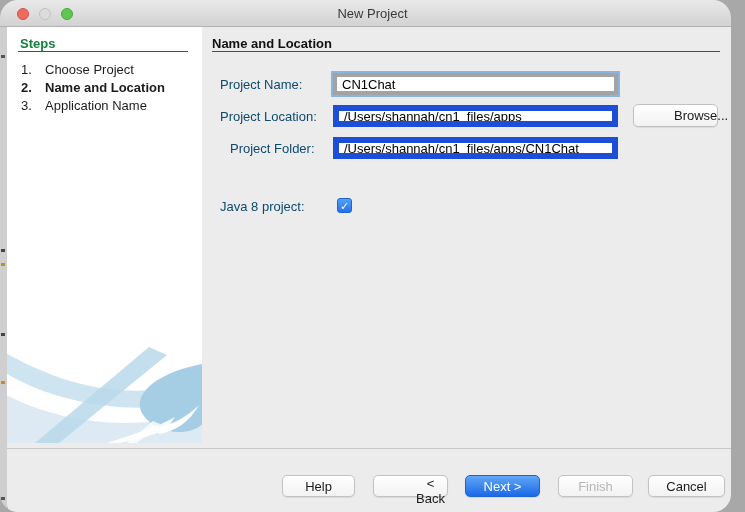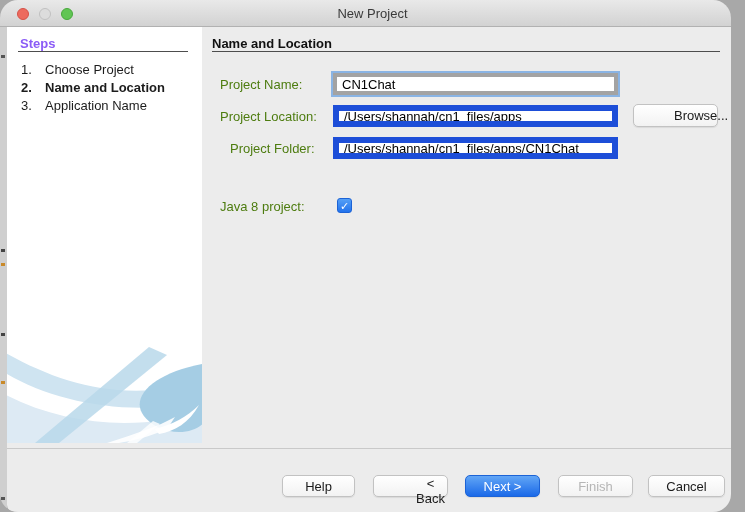--- a/index.html
+++ b/index.html
@@ -20,32 +20,32 @@
   
   .left-strip{position:absolute;left:0;top:27px;width:7px;height:485px;background:#cfcfcf;}
   .left-strip .speck{position:absolute;left:1px;width:4px;height:3px;}
 
   
   .dialog{position:absolute;left:7px;top:27px;width:738px;height:485px;
     background:#ececec;border-radius:0 0 7px 7px;overflow:hidden;}
 
   
   .sidebar{position:absolute;left:0;top:0;width:195px;height:416px;background:#ffffff;overflow:hidden;}
-  .steps-heading{position:absolute;left:13px;top:9px;font-size:13px;font-weight:bold;color:#8b5cf6;}
+  .steps-heading{position:absolute;left:13px;top:9px;font-size:13px;font-weight:bold;color:#15803d;}
   .steps-rule{position:absolute;left:11px;top:24px;width:170px;height:1px;background:#4d4d4d;}
   .steps-list{position:absolute;left:14px;top:34px;margin:0;padding:0;list-style:none;}
   .steps-list li{display:flex;font-size:13px;color:#1c1c1c;line-height:18px;}
   .steps-list li .num{width:24px;}
   .steps-list li.active{font-weight:bold;}
   .swoosh{position:absolute;left:0;bottom:0;width:195px;height:110px;}
 
   
   .content-heading{position:absolute;left:205px;top:9px;font-size:13px;font-weight:bold;color:#111;}
   .content-rule{position:absolute;left:205px;top:24px;width:508px;height:1px;background:#4d4d4d;}
-  .flabel{position:absolute;font-size:13px;color:#4d7c0f;}
+  .flabel{position:absolute;font-size:13px;color:#0c4a6e;}
   .lbl-name{left:213px;top:50px;}
   .lbl-loc{left:213px;top:82px;}
   .lbl-folder{left:223px;top:114px;}
   .lbl-java{left:213px;top:172px;}
   .tfield{position:absolute;width:285px;height:22px;background:#fff;border:6px solid #1d4ed8;
     font-size:13px;color:#000;padding:1px 5px;outline:none;}
   .fld-name{left:326px;top:46px;border:4px solid #a3a3a3;box-shadow:0 0 0 2px #8ab4e4;}
   .fld-loc{left:326px;top:78px;}
   .fld-folder{left:326px;top:110px;}
   .btn{position:absolute;height:22px;font-size:13px;color:#1a1a1a;text-align:center;

